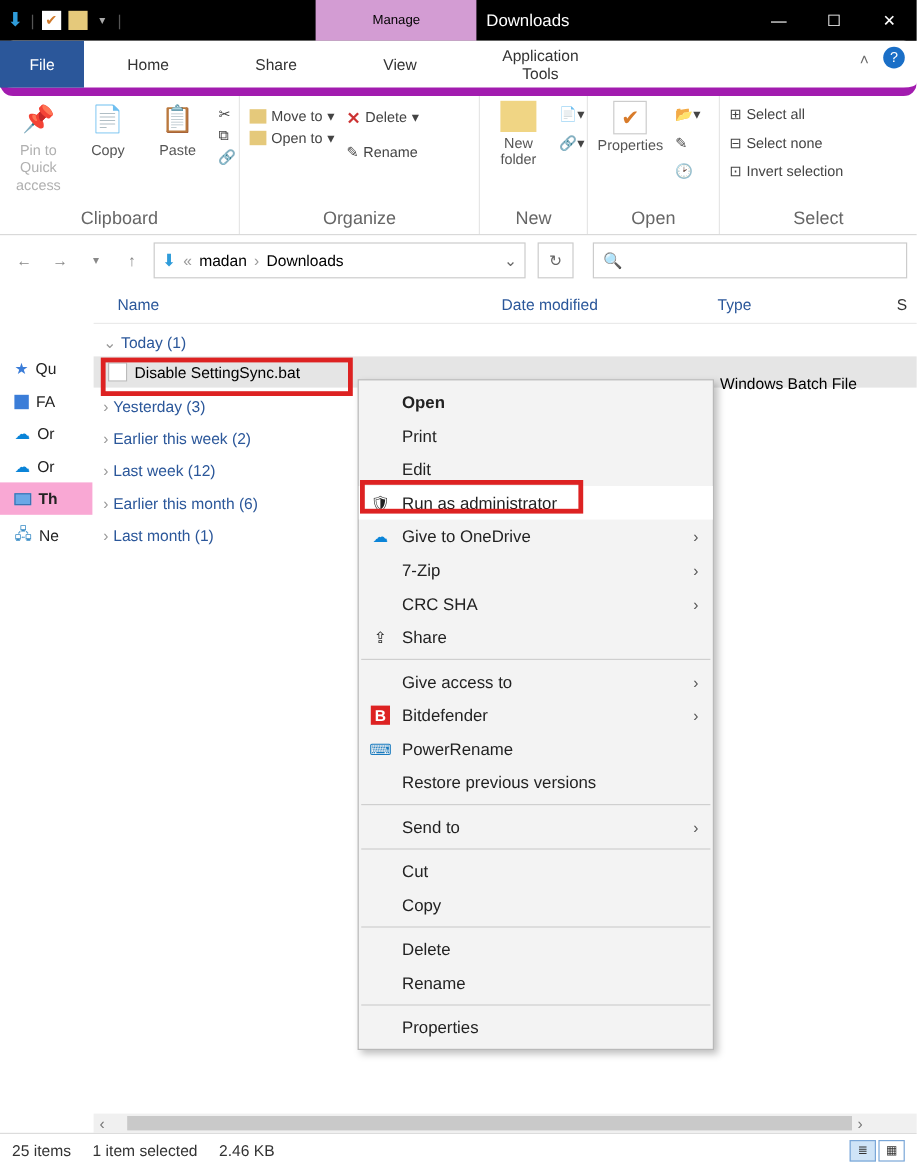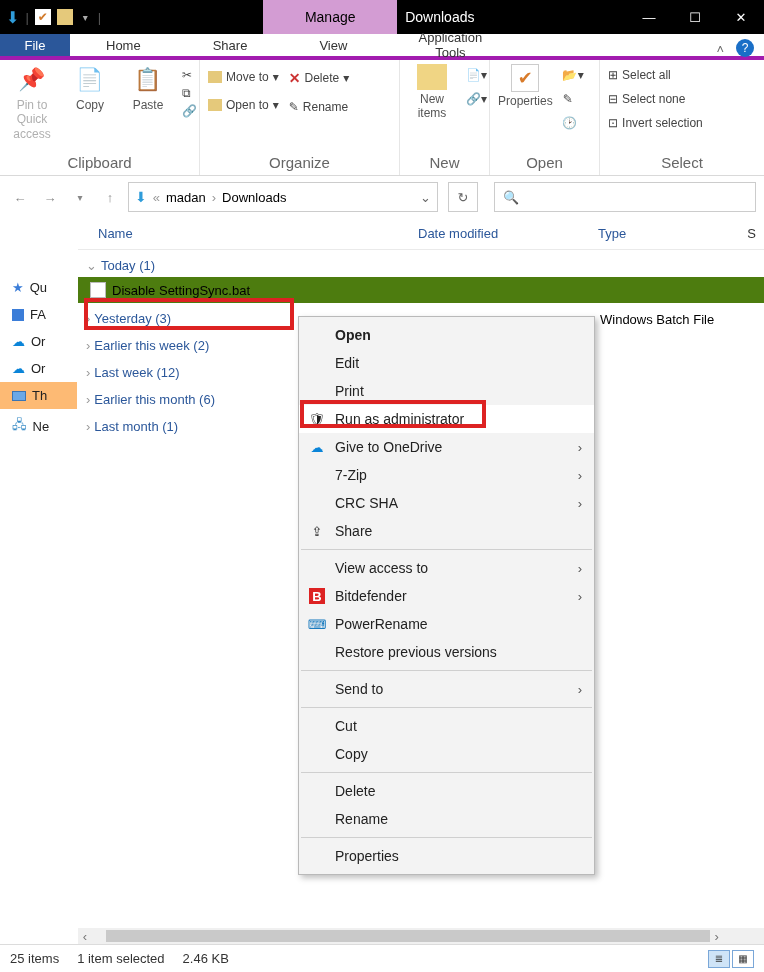--- a/index.html
+++ b/index.html
@@ -6,27 +6,27 @@
   body { width: 764px; height: 972px; background: #fff; overflow: hidden; position: relative; font-size: 13px; color: #000; }
 
   
   .titlebar { height: 34px; background: #000; color: #fff; display: flex; align-items: stretch; }
   .titlebar-left { display: flex; align-items: center; gap: 6px; padding-left: 6px; }
   .titlebar-left .arrow-down { color: #2f9cda; font-size:16px; }
   .titlebar-left .divider { color: #555; }
   .titlebar-left .checkbox-icon { width:16px; height:16px; background:#fff; color:#d17a2b; display:flex; align-items:center; justify-content:center; font-size:12px; }
   .titlebar-left .folder-small { width:16px; height:16px; background:#e5c97b; display:inline-block; }
   .titlebar-left .caret { color:#aaa; font-size:10px; padding:0 4px; }
-  .tab-manage { margin-left: 162px; width: 134px; background: #d39cd3; color:#000; display:flex; align-items:center; justify-content:center; font-size:14px; }
+  .tab-manage { margin-left: 162px; width: 134px; background: #d39cd3; color:#000; display:flex; align-items:center; justify-content:center; font-size:11px; }
   .title-folder { margin-left: 8px; color:#fff; display:flex; align-items:center; font-size:14px; font-weight:400; }
   .win-controls { margin-left:auto; display:flex; }
   .win-controls div { width:46px; display:flex; align-items:center; justify-content:center; color:#fff; font-size:13px; }
 
   
-  .menutabs { height: 26px; display:flex; align-items:stretch; border-bottom:4px solid #a21caf; background:#fff; position:relative; }
+  .menutabs { height: 46px; display:flex; align-items:stretch; border-bottom:7px solid #a21caf; background:#fff; position:relative;border-radius:11px; }
   .menutabs .file-btn { width:70px; background:#2b579a; color:#fff; display:flex; align-items:center; justify-content:center; }
   .menutabs .tab { padding:0 36px; display:flex; align-items:center; color:#333; }
   .menutabs .apptools { width:134px; text-align:center; justify-content:center; }
   .menutabs .chevron-up { position:absolute; right:40px; top:8px; color:#6a6a6a; }
   .menutabs .help-icon { position:absolute; right:10px; top:5px; width:18px; height:18px; border-radius:50%; background:#1a6fc7; color:#fff; display:flex; align-items:center; justify-content:center; font-size:12px; }
 
   
   .ribbon { height: 116px; display:flex; border-bottom:1px solid #d9d9d9; }
   .ribbon-group { border-right:1px solid #e6e6e6; display:flex; flex-direction:column; padding:4px 8px 2px; }
   .ribbon-group .content { flex:1; display:flex; align-items:flex-start; gap:10px; }
@@ -47,37 +47,37 @@
   .addressbar { flex:0 0 310px; height:30px; border:1px solid #ccc; display:flex; align-items:center; padding:0 6px; gap:6px; }
   .addressbar .dl-arrow { color:#2f9cda; font-size:14px; }
   .addressbar .sep { color:#999; }
   .refresh-box { width:30px; height:30px; border:1px solid #ccc; display:flex; align-items:center; justify-content:center; color:#666; margin-left:4px; }
   .searchbar { flex:1; height:30px; border:1px solid #ccc; display:flex; align-items:center; padding:0 8px; color:#999; gap:6px; margin-left:10px; }
 
   
   .main { display:flex; height: 704px; position:relative; }
   .sidebar { width:78px; border-right:1px solid transparent; padding-top:16px; }
   .sidebar .item { display:flex; align-items:center; gap:6px; padding:6px 6px 6px 12px; font-size:13px; color:#222; white-space:nowrap; overflow:hidden; }
-  .sidebar .item.sel { background:#fdba74; }
+  .sidebar .item.sel { background:#f9a8d4;font-weight:bold; }
   .star-blue { color:#3b7dd8; }
   .bar-blue { display:inline-block; width:12px; height:12px; background:#3b7dd8; }
   .cloud-blue { color:#0a84d8; }
   .disk-blue { display:inline-block; width:14px; height:10px; background:#6aa8e6; border:1px solid #3a74b3; }
   .net-blue { color:#3b8dc7; }
 
   .filepane { flex:1; position:relative; }
   .cols { display:flex; height:32px; align-items:center; border-bottom:1px solid #eaeaea; color:#2b579a; padding-left:20px; }
   .cols .col-name { width:320px; }
   .cols .col-date { width:180px; }
   .cols .col-type { flex:1; }
   .cols .col-s { width:20px; text-align:right; padding-right:8px; color:#333; }
 
   .group-row { padding:8px 0 4px 8px; color:#2b579a; display:flex; align-items:center; gap:4px; }
   .group-row .car { color:#999; }
-  .file-row { height:26px; display:flex; align-items:center; background:#4d7c0f; margin-left:0; padding-left:12px; }
+  .file-row { height:26px; display:flex; align-items:center; background:#e5e5e5; margin-left:0; padding-left:12px; }
   .file-row .ico { width:16px; height:16px; margin-right:6px; background:#fff; border:1px solid #bbb; display:inline-block; }
   .file-row .fname { }
   .redbox1 { position:absolute; border:4px solid #d22; left:84px; top:298px; width:210px; height:32px; z-index:5; }
   .file-type-label { position:absolute; left:600px; top:312px; font-size:13px; }
 
   
   .ctxmenu { position:absolute; left:298px; top:316px; width:297px; background:#f3f3f3; border:1px solid #b9b9b9; box-shadow:3px 3px 6px rgba(0,0,0,0.25); z-index:10; padding:4px 0; }
   .ctxmenu .mi { height:28px; display:flex; align-items:center; padding:0 12px 0 36px; position:relative; font-size:14px; color:#222; }
   .ctxmenu .mi.bold { font-weight:bold; }
   .ctxmenu .mi .icon { position:absolute; left:10px; width:16px; height:16px; display:flex; align-items:center; justify-content:center; font-size:13px; }
@@ -147,21 +147,21 @@
         <span>✂</span>
         <span>⧉</span>
         <span>🔗</span>
       </div>
     </div>
     <div class="label">Clipboard</div>
   </div>
 
   <div class="ribbon-group" style="width:200px">
     <div class="content">
-      <div class="small-stack" style="gap:14px;margin-top:6px">
+      <div class="small-stack" style="gap:4px;margin-top:6px">
         <div class="small-row">
             <span class="fldr-ico"></span>
             <span>Move to</span>
             <span>▾</span>
           </div>
         <div class="small-row">
             <span class="fldr-ico"></span>
             <span>Open to</span>
             <span>▾</span>
           </div>
@@ -178,21 +178,21 @@
           </div>
       </div>
     </div>
     <div class="label">Organize</div>
   </div>
 
   <div class="ribbon-group" style="width:90px">
     <div class="content">
       <div class="big-btn">
         <span class="folder-big"></span>
-        <span style="width:48px;text-align:center;line-height:1.2">New items</span>
+        <span style="width:48px;text-align:center;line-height:1.2">New folder</span>
       </div>
       <div class="small-stack" style="margin-top:4px;gap:10px">
         <span>📄▾</span>
         <span>🔗▾</span>
       </div>
     </div>
     <div class="label">New</div>
   </div>
 
   <div class="ribbon-group" style="width:110px">
@@ -319,24 +319,24 @@
 </div>
 
 <div class="redbox1"></div>
 <div class="file-type-label">Windows Batch File</div>
 
 <div class="ctxmenu">
   <div class="mi bold">
       <span>Open</span>
     </div>
   <div class="mi">
+      <span>Print</span>
+    </div>
+  <div class="mi">
       <span>Edit</span>
-    </div>
-  <div class="mi">
-      <span>Print</span>
     </div>
   <div class="mi highlight">
       <span class="icon">🛡</span>
       <span>Run as administrator</span>
     </div>
   <div class="mi">
       <span class="icon cloud-blue">☁</span>
       <span>Give to OneDrive</span>
       <span class="arrow">›</span>
     </div>
@@ -347,21 +347,21 @@
   <div class="mi">
       <span>CRC SHA</span>
       <span class="arrow">›</span>
     </div>
   <div class="mi">
       <span class="icon">⇪</span>
       <span>Share</span>
     </div>
   <hr>
   <div class="mi">
-      <span>View access to</span>
+      <span>Give access to</span>
       <span class="arrow">›</span>
     </div>
   <div class="mi">
       <span class="icon" style="background:#d22;color:#fff;font-weight:bold">B</span>
       <span>Bitdefender</span>
       <span class="arrow">›</span>
     </div>
   <div class="mi">
       <span class="icon" style="color:#1a7bbf">⌨</span>
       <span>PowerRename</span>

